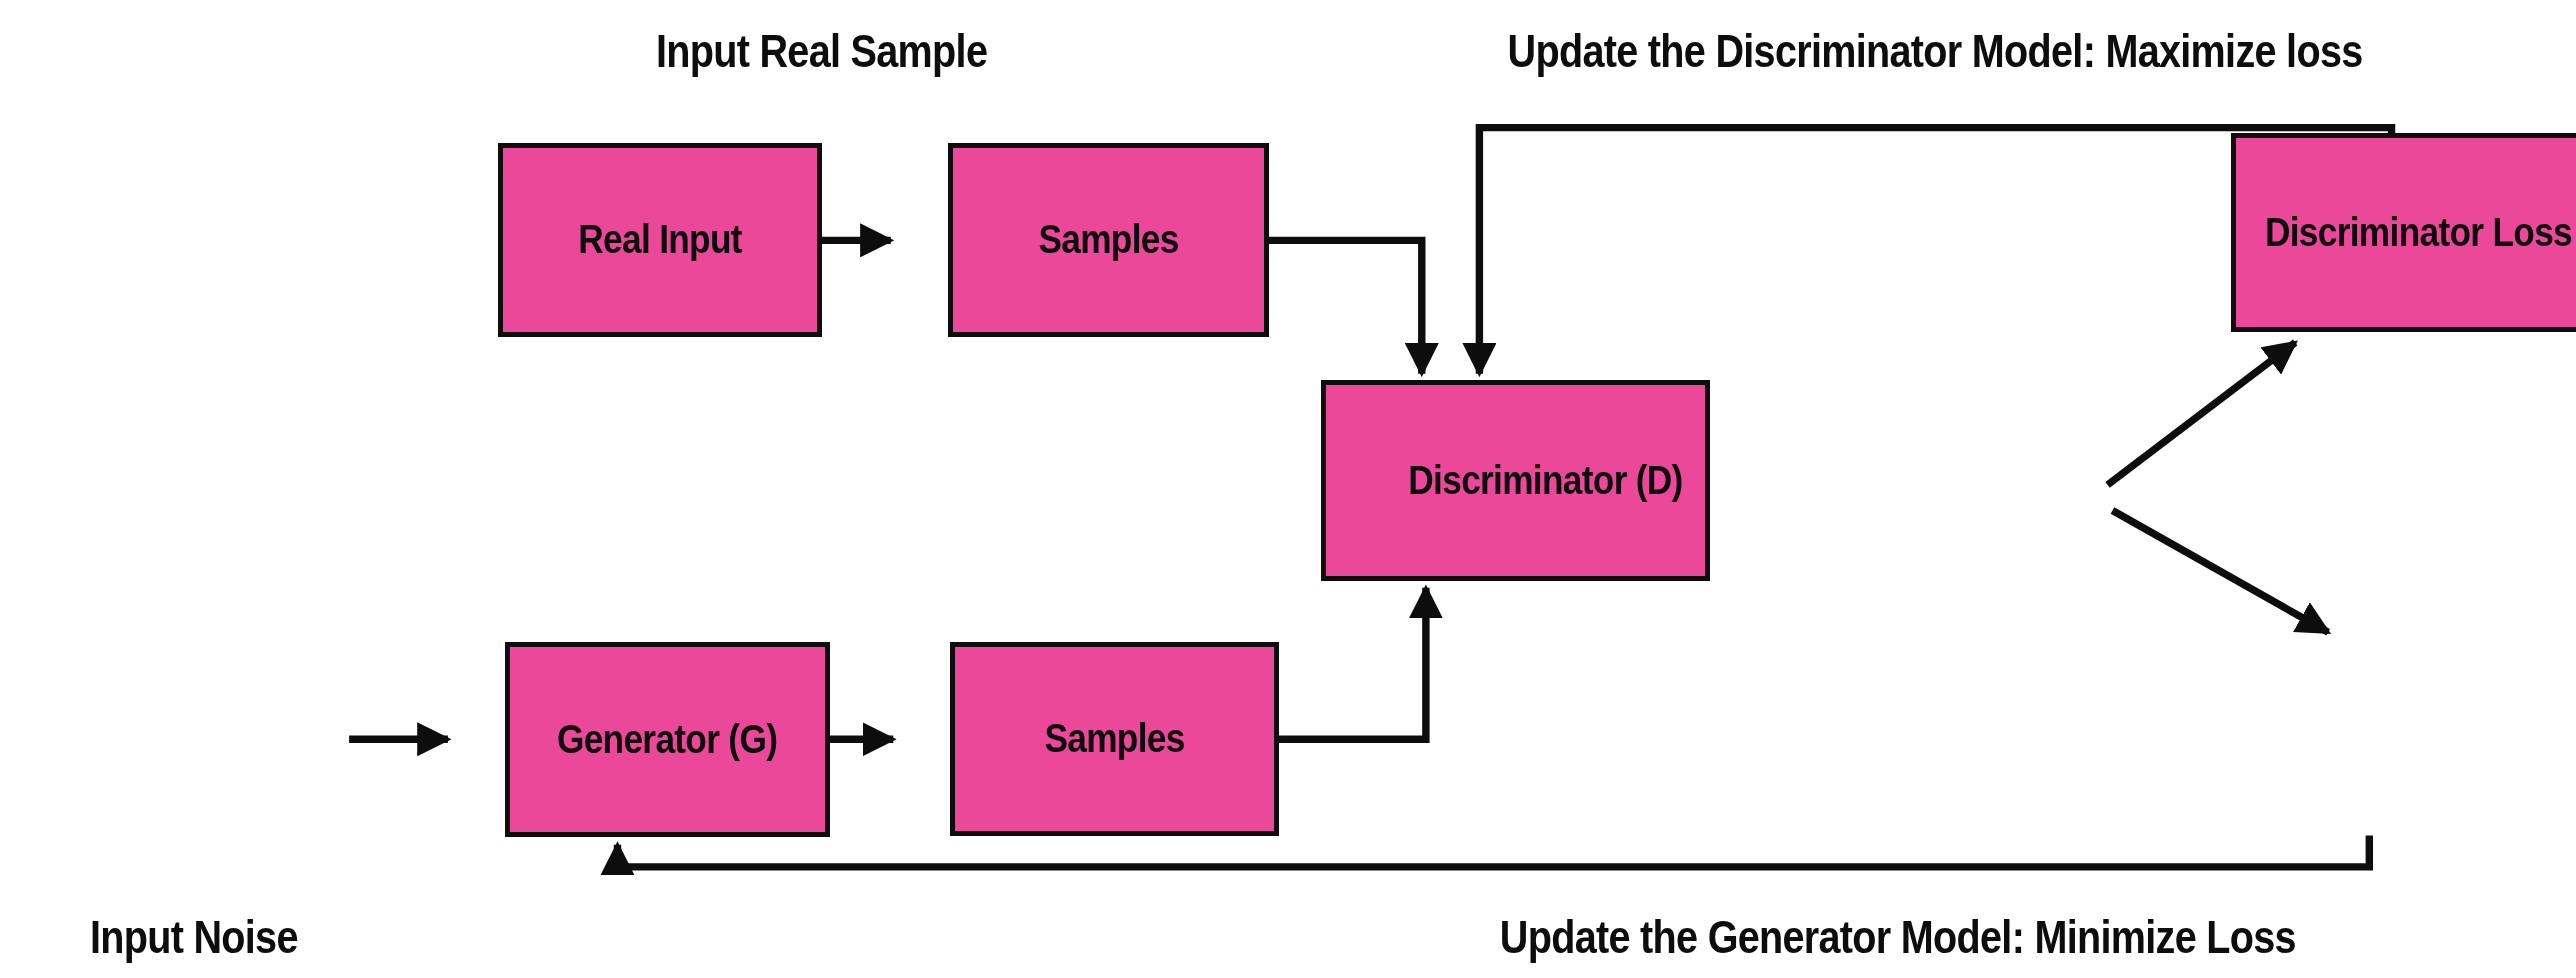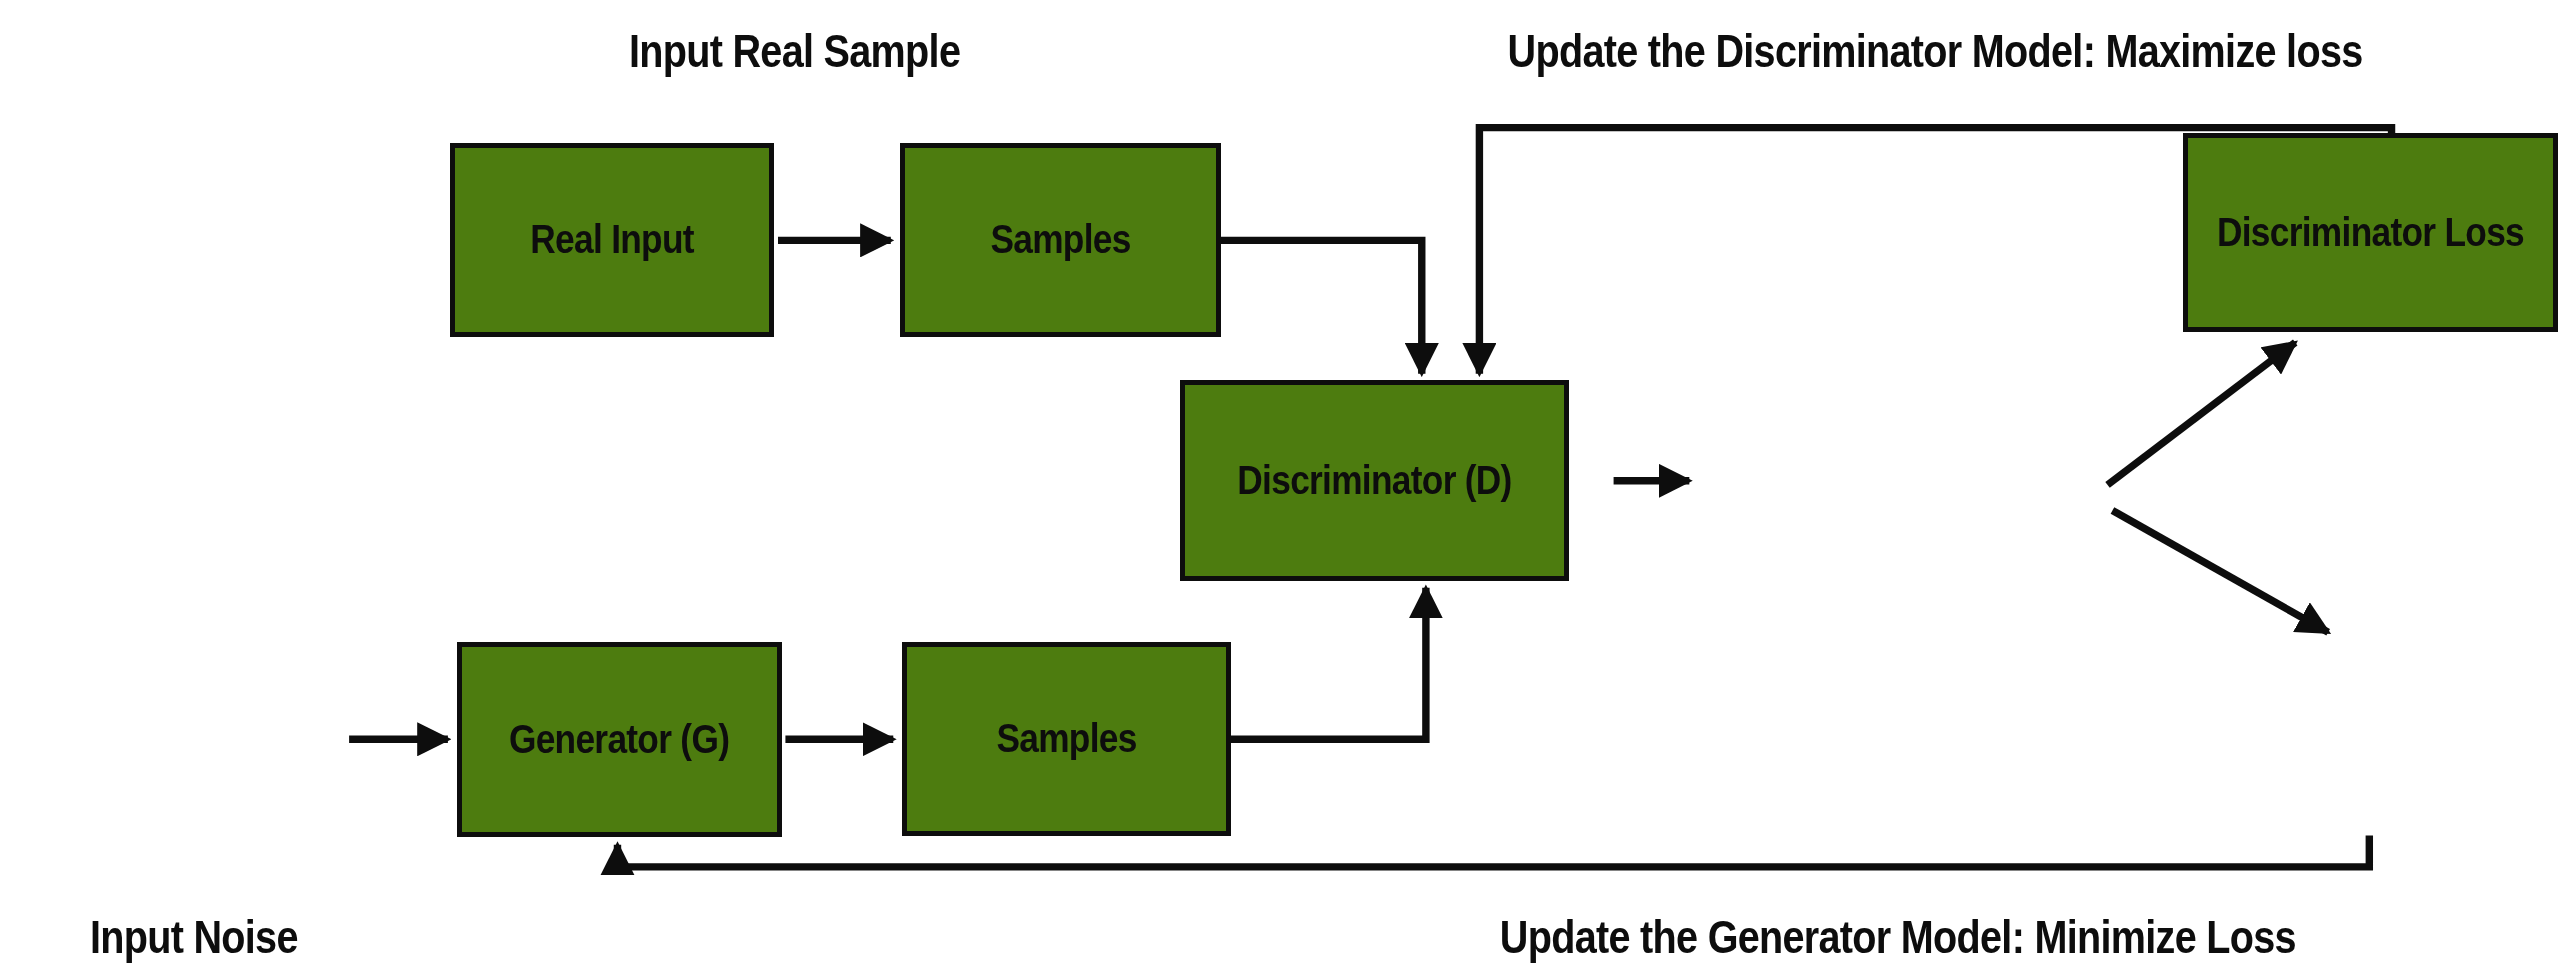--- a/index.html
+++ b/index.html
@@ -16,28 +16,29 @@
     position: absolute;
     left: 0; top: 0;
     width: 2576px; height: 978px;
     z-index: 1;
     pointer-events: none;
   }
   .node {
     position: absolute;
     box-sizing: border-box;
     border: 5.8px solid #0d0d0d;
-    background: #4d7c0f;
+    background: #ec4899;
     display: flex;
     flex-direction: column;
     align-items: center;
     justify-content: center;
     text-align: center;
     font-weight: bold;
     z-index: 2;
+    margin-left: 48px;
   }
   .node .lbl {
     font-size: 41px;
     letter-spacing: -0.8px;
     white-space: nowrap;
     transform: scaleX(0.86);
     transform-origin: center;
     line-height: 1.15;
   }
   .node .lbl.small {
@@ -56,29 +57,29 @@
     z-index: 2;
   }
   .float-label > span {
     transform: scaleX(0.86);
     transform-origin: center;
     white-space: nowrap;
   }
   
   #n-real-input   { left: 450px;  top: 143px; width: 324px; height: 194px; }
   #n-samples-real { left: 900px; top: 143px; width: 321px; height: 194px; }
-  #n-discriminator{ left: 1180px; top: 380px; width: 389px; height: 201px; }
+  #n-discriminator{ left: 1273px; top: 380px; width: 389px; height: 201px; align-items: flex-end; }
   #n-decision     { left: 1698px; top: 380px; width: 398px; height: 201px; }
   #n-disc-loss    { left: 2183px; top: 133px; width: 375px; height: 199px; }
   #n-gen-loss     { left: 2183px; top: 636px; width: 375px; height: 202px; }
   #n-random-input { left: 16.5px;   top: 642px; width: 329px; height: 195px; }
   #n-generator    { left: 457px;  top: 642px; width: 325px; height: 195px; }
   #n-samples-fake { left: 902px; top: 642px; width: 329px; height: 194px; }
   
-  #t-input-real-sample { left: 465px;  top: 21.4px;   width: 659px;  height: 59px; }
+  #t-input-real-sample { left: 492px;  top: 21.4px;   width: 659px;  height: 59px; }
   #t-update-disc       { left: 1441px; top: 21.4px;   width: 988px; height: 59px; justify-content: center; }
   #t-input-noise       { left: 29px;   top: 907px; width: 329px;  height: 59px; text-align: right; }
   #t-gen-fake-samples  { left: 472px;  top: 907px; width: 659px;  height: 59px; }
   #t-update-gen        { left: 1404px; top: 907px; width: 988px; height: 59px; }
 </style>
 </head>
 <body>
 
 <div class="canvas">
 

